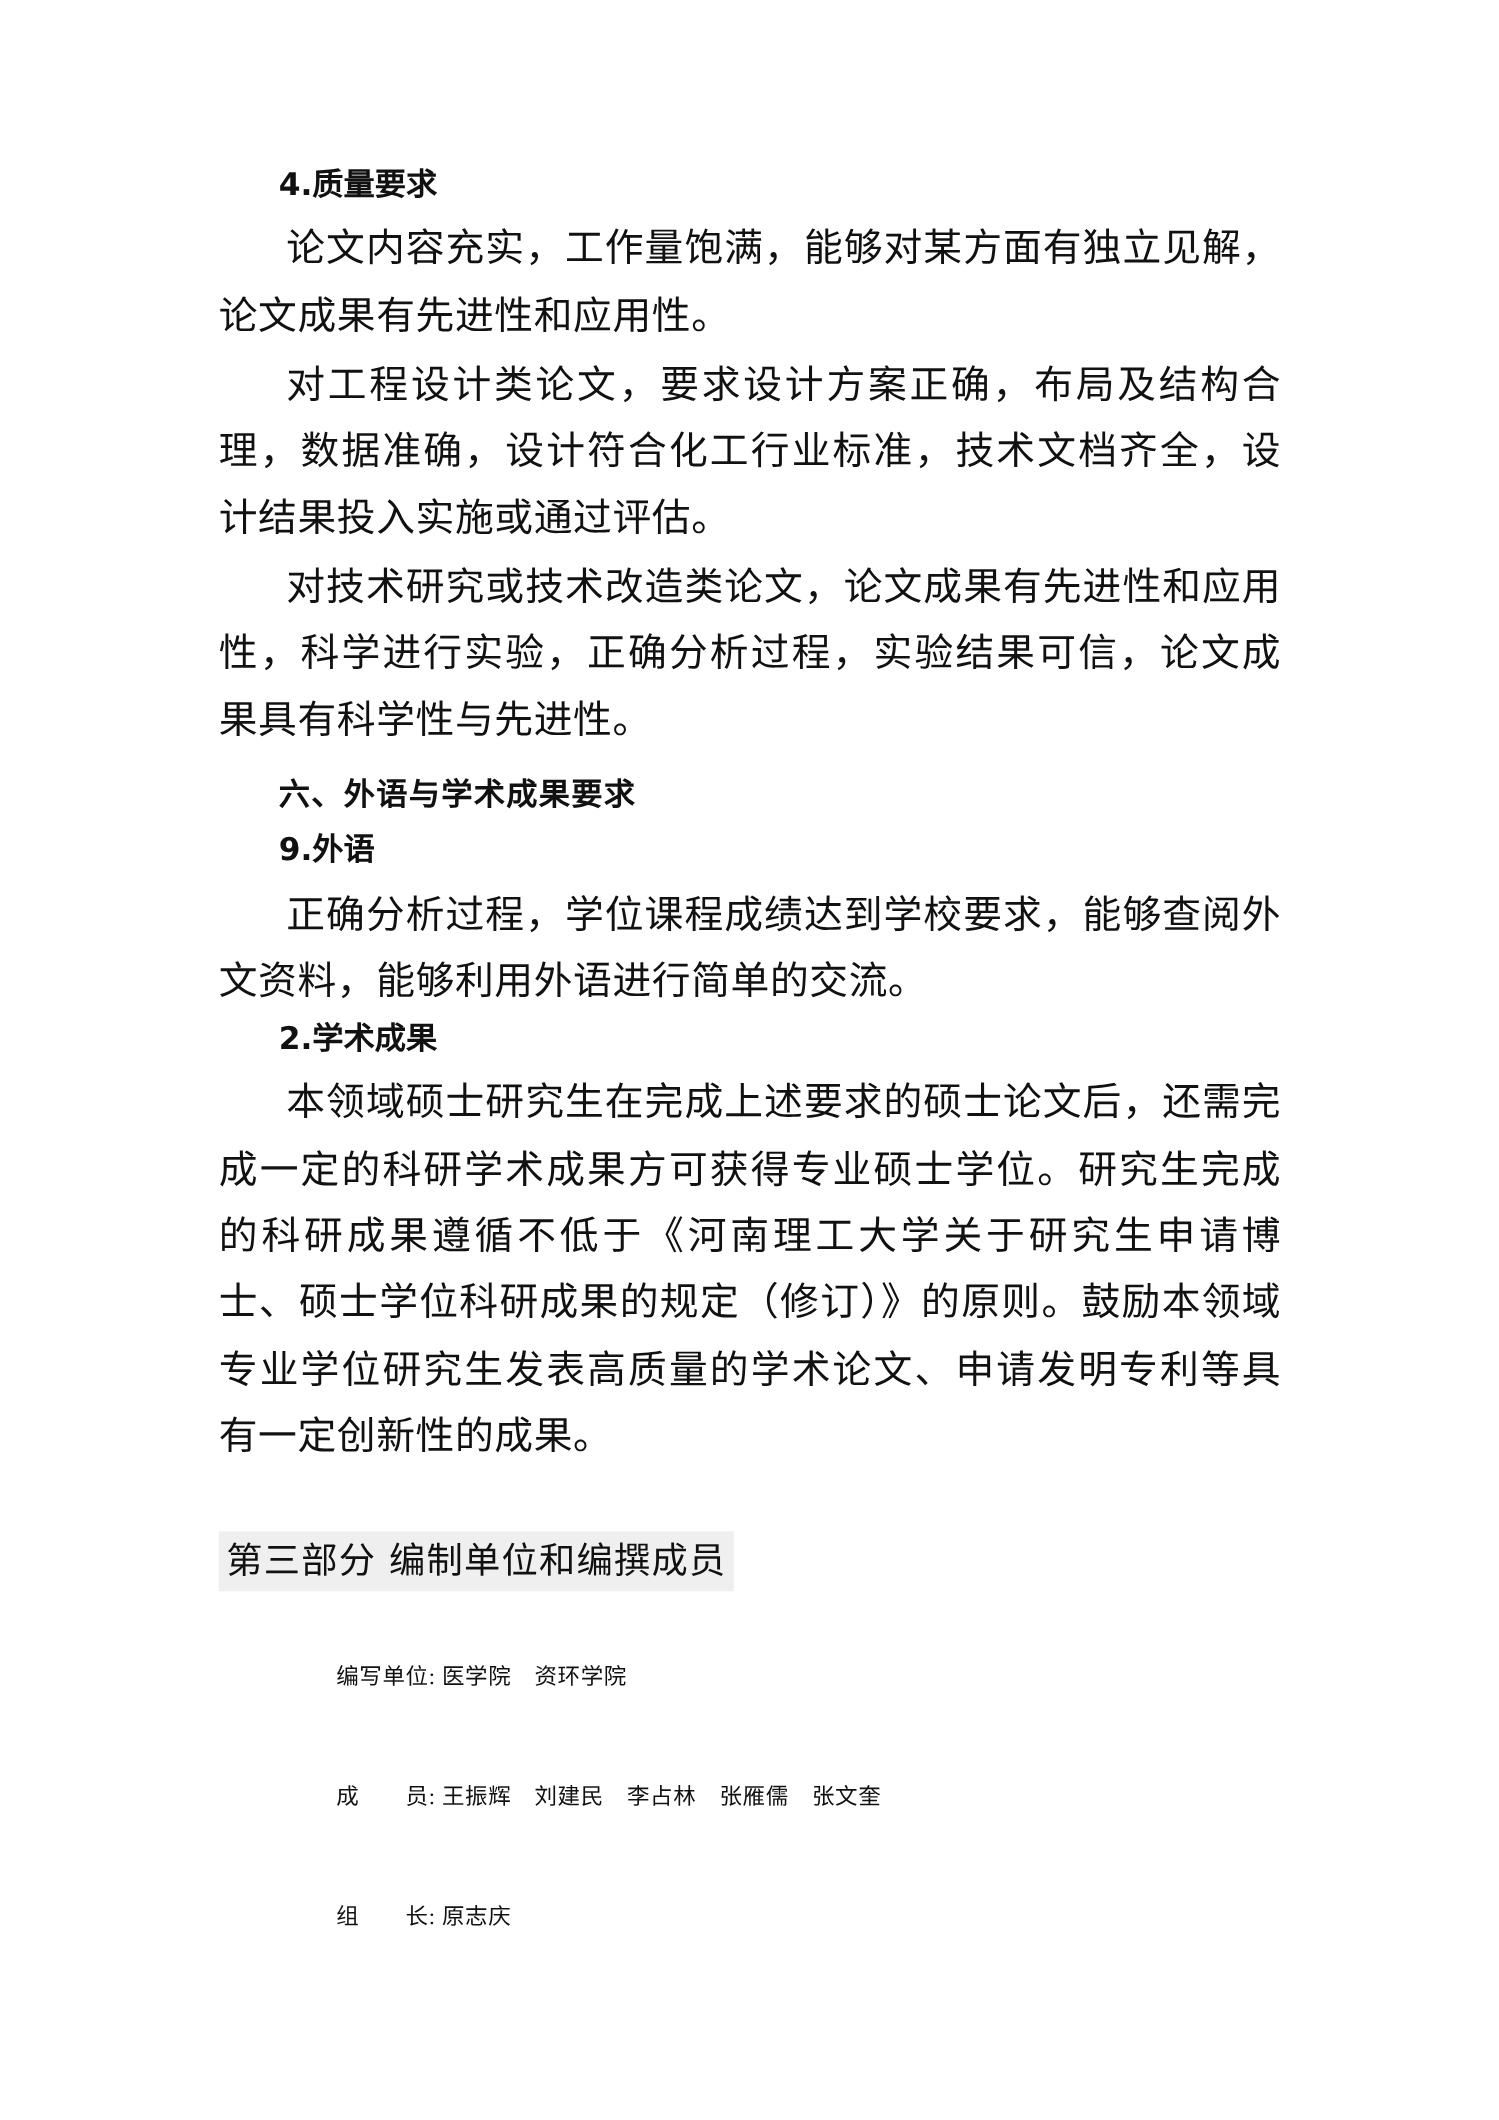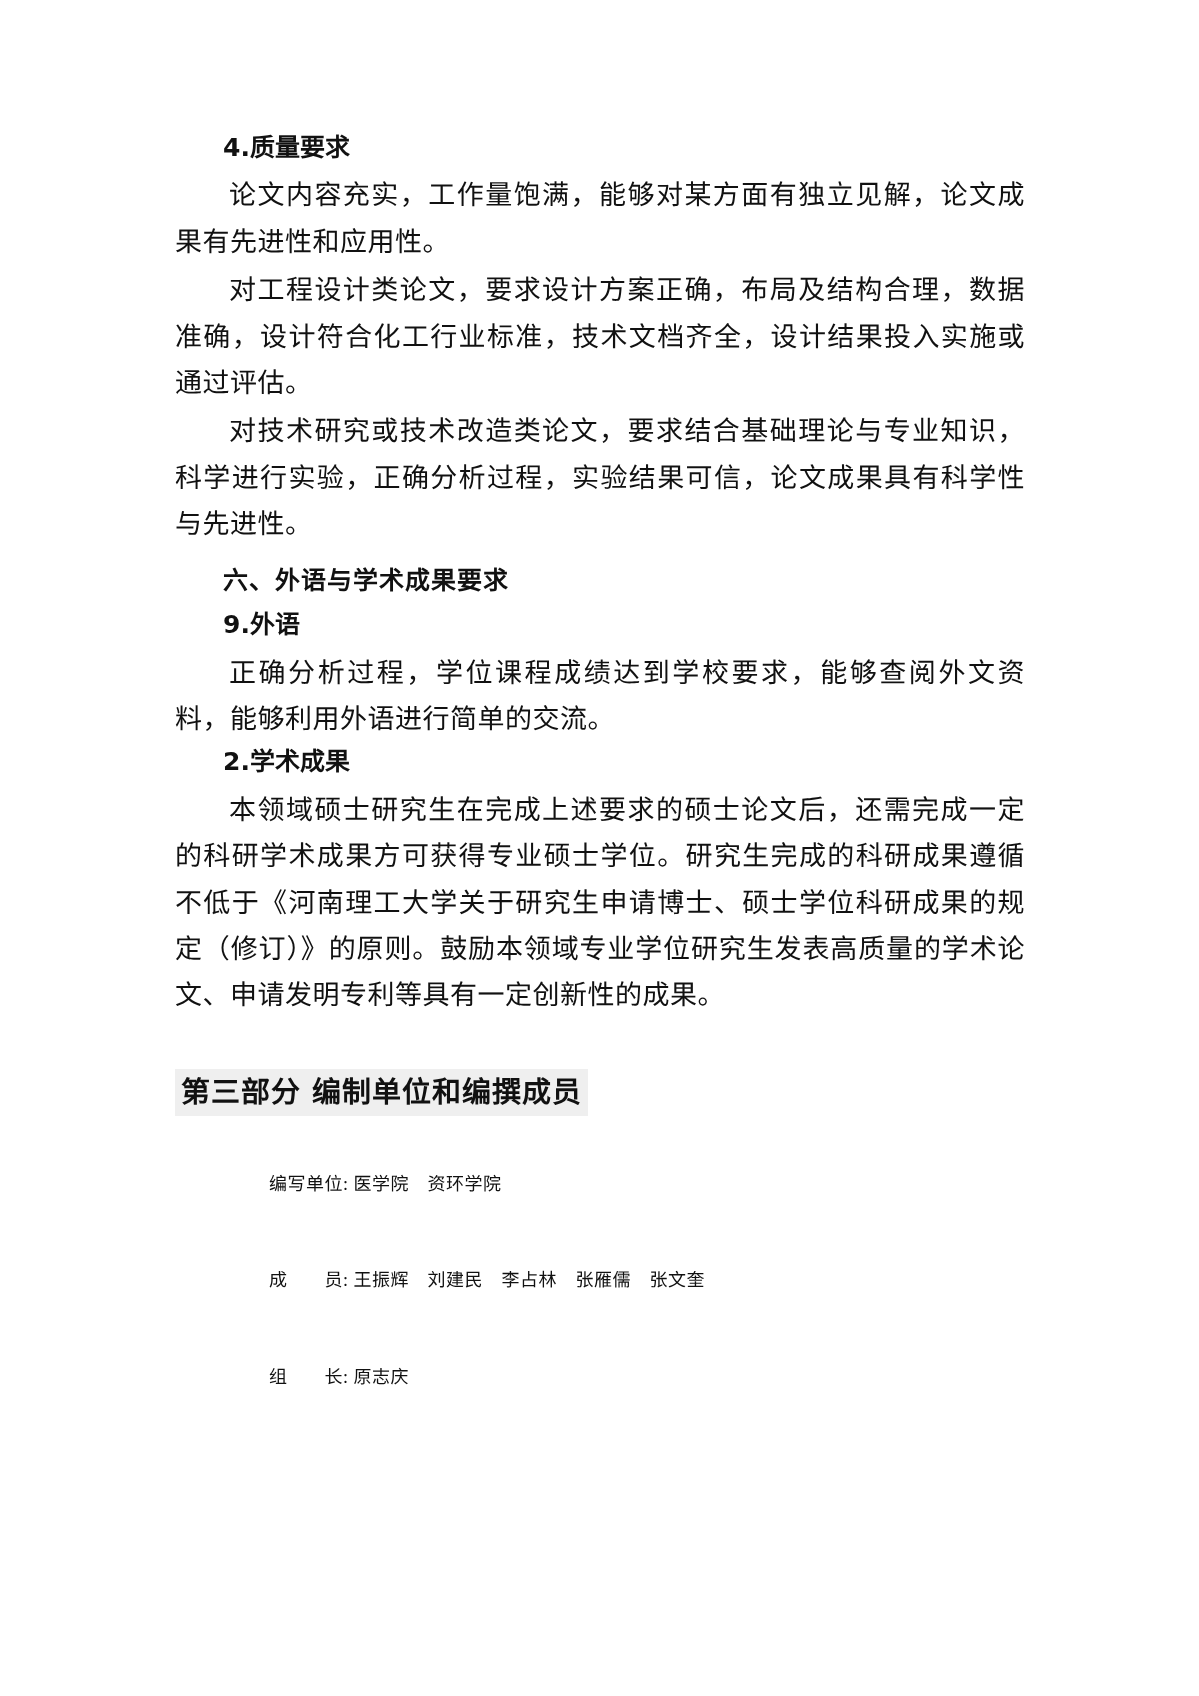--- a/index.html
+++ b/index.html
@@ -37,33 +37,33 @@
     font-family: "DejaVu Sans", "Liberation Sans", sans-serif;
     font-weight: 700;
     font-size: 25px;
     line-height: 1.5;
     margin: 14px 0 8px 0;
     padding-left: 48px;
     letter-spacing: 1px;
   }
   .h-part {
     font-family: "DejaVu Sans", "Liberation Sans", sans-serif;
-    font-weight: 700;
+    font-weight: 400;
     font-size: 29px;
     line-height: 1.5;
     margin: 48px 0 14px 0;
     padding-left: 0px;
     letter-spacing: 1px;
     background: #efefef;
     display: inline-block;
     padding: 2px 6px;
     text-align: right;
   }
   p.para {
-    font-size: 27px;
+    font-size: 31px;
     line-height: 1.72;
     margin: 0 0 2px 0;
     text-align: justify;
     text-justify: inter-ideograph;
     text-indent: 54px;
     letter-spacing: 0.5px;
   }
   .credits {
     margin-top: 6px;
     padding-left: 54px;
@@ -78,21 +78,21 @@
 </head>
 <body>
 
 <div class="page">
   <div class="doc-body">
 
     <h3 class="h-sub">4.质量要求</h3>
 
     <p class="para">论文内容充实，工作量饱满，能够对某方面有独立见解，论文成果有先进性和应用性。</p>
     <p class="para">对工程设计类论文，要求设计方案正确，布局及结构合理，数据准确，设计符合化工行业标准，技术文档齐全，设计结果投入实施或通过评估。</p>
-    <p class="para">对技术研究或技术改造类论文，要求结合基础理论与专业知识，科学进行实验，正确分析过程，实验结果可信，论文成果具有科学性与先进性。</p>
+    <p class="para">对技术研究或技术改造类论文，论文成果有先进性和应用性，科学进行实验，正确分析过程，实验结果可信，论文成果具有科学性与先进性。</p>
 
     <h2 class="h-section">六、外语与学术成果要求</h2>
 
     <h3 class="h-sub">9.外语</h3>
     <p class="para">正确分析过程，学位课程成绩达到学校要求，能够查阅外文资料，能够利用外语进行简单的交流。</p>
 
     <h3 class="h-sub">2.学术成果</h3>
     <p class="para">本领域硕士研究生在完成上述要求的硕士论文后，还需完成一定的科研学术成果方可获得专业硕士学位。研究生完成的科研成果遵循不低于《河南理工大学关于研究生申请博士、硕士学位科研成果的规定（修订）》的原则。鼓励本领域专业学位研究生发表高质量的学术论文、申请发明专利等具有一定创新性的成果。</p>
 
     <h2 class="h-part">第三部分  编制单位和编撰成员</h2>

